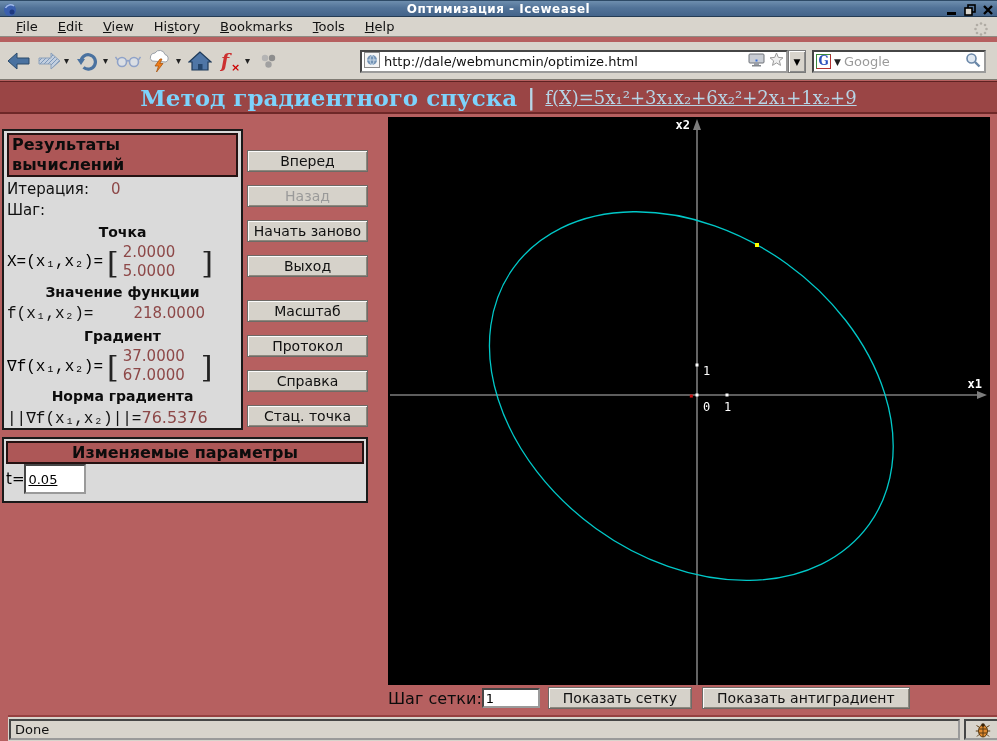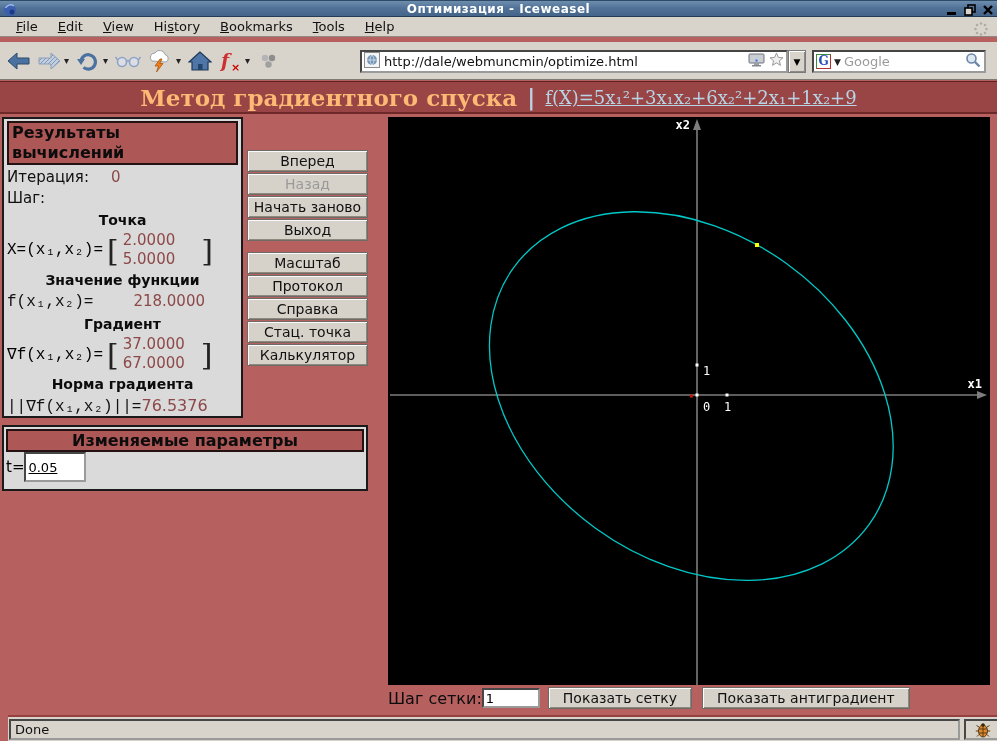--- a/index.html
+++ b/index.html
@@ -65,47 +65,47 @@
   .search-drop { font-size:9px; color:#222; padding:0 3px; }
   .search-input { flex:1; border:none; outline:none; font:13px "DejaVu Sans", sans-serif; background:transparent; color:#333; min-width:0; }
   .search-input::placeholder { color:#9a9a9a; }
 
   
   .band {
     position:absolute; left:0; top:81px; width:997px; height:33px;
     background:#9a4545; border-top:1px solid #5f2222; border-bottom:2px solid #6e2828;
     display:flex; align-items:center; justify-content:center; gap:10px;
   }
-  .band-title { color:#fdba74; font:bold 23px "DejaVu Serif", serif; }
+  .band-title { color:#7dd3fc; font:bold 23px "DejaVu Serif", serif; }
   .band-sep { color:#b7d5e6; font:bold 22px "DejaVu Serif", serif; }
   .band-formula { color:#b7d5e6; font:18px "DejaVu Serif", serif;text-decoration:underline; }
 
   
   .content { position:absolute; left:0; top:114px; width:997px; height:601px; background:#b66060; }
 
-  .panel { position:absolute; background:#dadada; border:2px solid #1a1a1a; }
+  .panel { position:absolute; background:#dadada; border:2px solid #1a1a1a;margin-top:12px; }
   .panel-header {
     background:#ad5757; border:2px solid #241212; color:#0c0c0c;
     font:bold 16px "DejaVu Sans", sans-serif; padding:0 3px; line-height:20px;
   }
   #results-panel { left:2px; top:3px; width:241px; height:301px; padding:2px 3px; }
   #results-panel .panel-header { display:inline-block; margin-bottom:2px; }
   .r-line { font:15px "DejaVu Sans", sans-serif; color:#111; display:flex; align-items:baseline; line-height:21px; }
   .r-val { color:#8d4848; }
   .r-gap { width:22px; }
   .r-subhead { text-align:center; font:bold 14px "DejaVu Sans", sans-serif; color:#0c0c0c; line-height:22px; }
   .math { font-family:"DejaVu Serif", serif; }
   .vec-row { display:flex; align-items:center; line-height:20px; font:15px "DejaVu Sans", sans-serif; }
   .bracket { font:300 30px "DejaVu Serif", serif; color:#222; padding:0 4px; }
   .vec-col { display:flex; flex-direction:column; color:#8d4848; font-size:15px; line-height:19px; }
   .vec-label { font-size:16px;font-family:Liberation Mono, monospace; }
 
   .btn-col { position:absolute; left:247px; top:36px; width:121px; }
   .btn {
-    width:121px; height:22px; margin-bottom:1px;
+    width:121px; height:22px; margin-bottom:13px;
     background:#d6d2ca; border:1px solid #6e6a66;
     box-shadow:inset 1px 1px 0 #fbfbfb, inset -1px -1px 0 #8d897f;
     font:14px "DejaVu Sans", sans-serif; color:#111;
     display:flex; align-items:center; justify-content:center; cursor:default;
   }
   .btn.disabled { color:#9a9a9a; }
   .btn-gap { height:10px; }
 
   #params-panel { left:2px; top:311px; width:366px; height:66px; padding:2px 2px; }
   #params-panel .panel-header { display:block; text-align:center; line-height:19px; }

